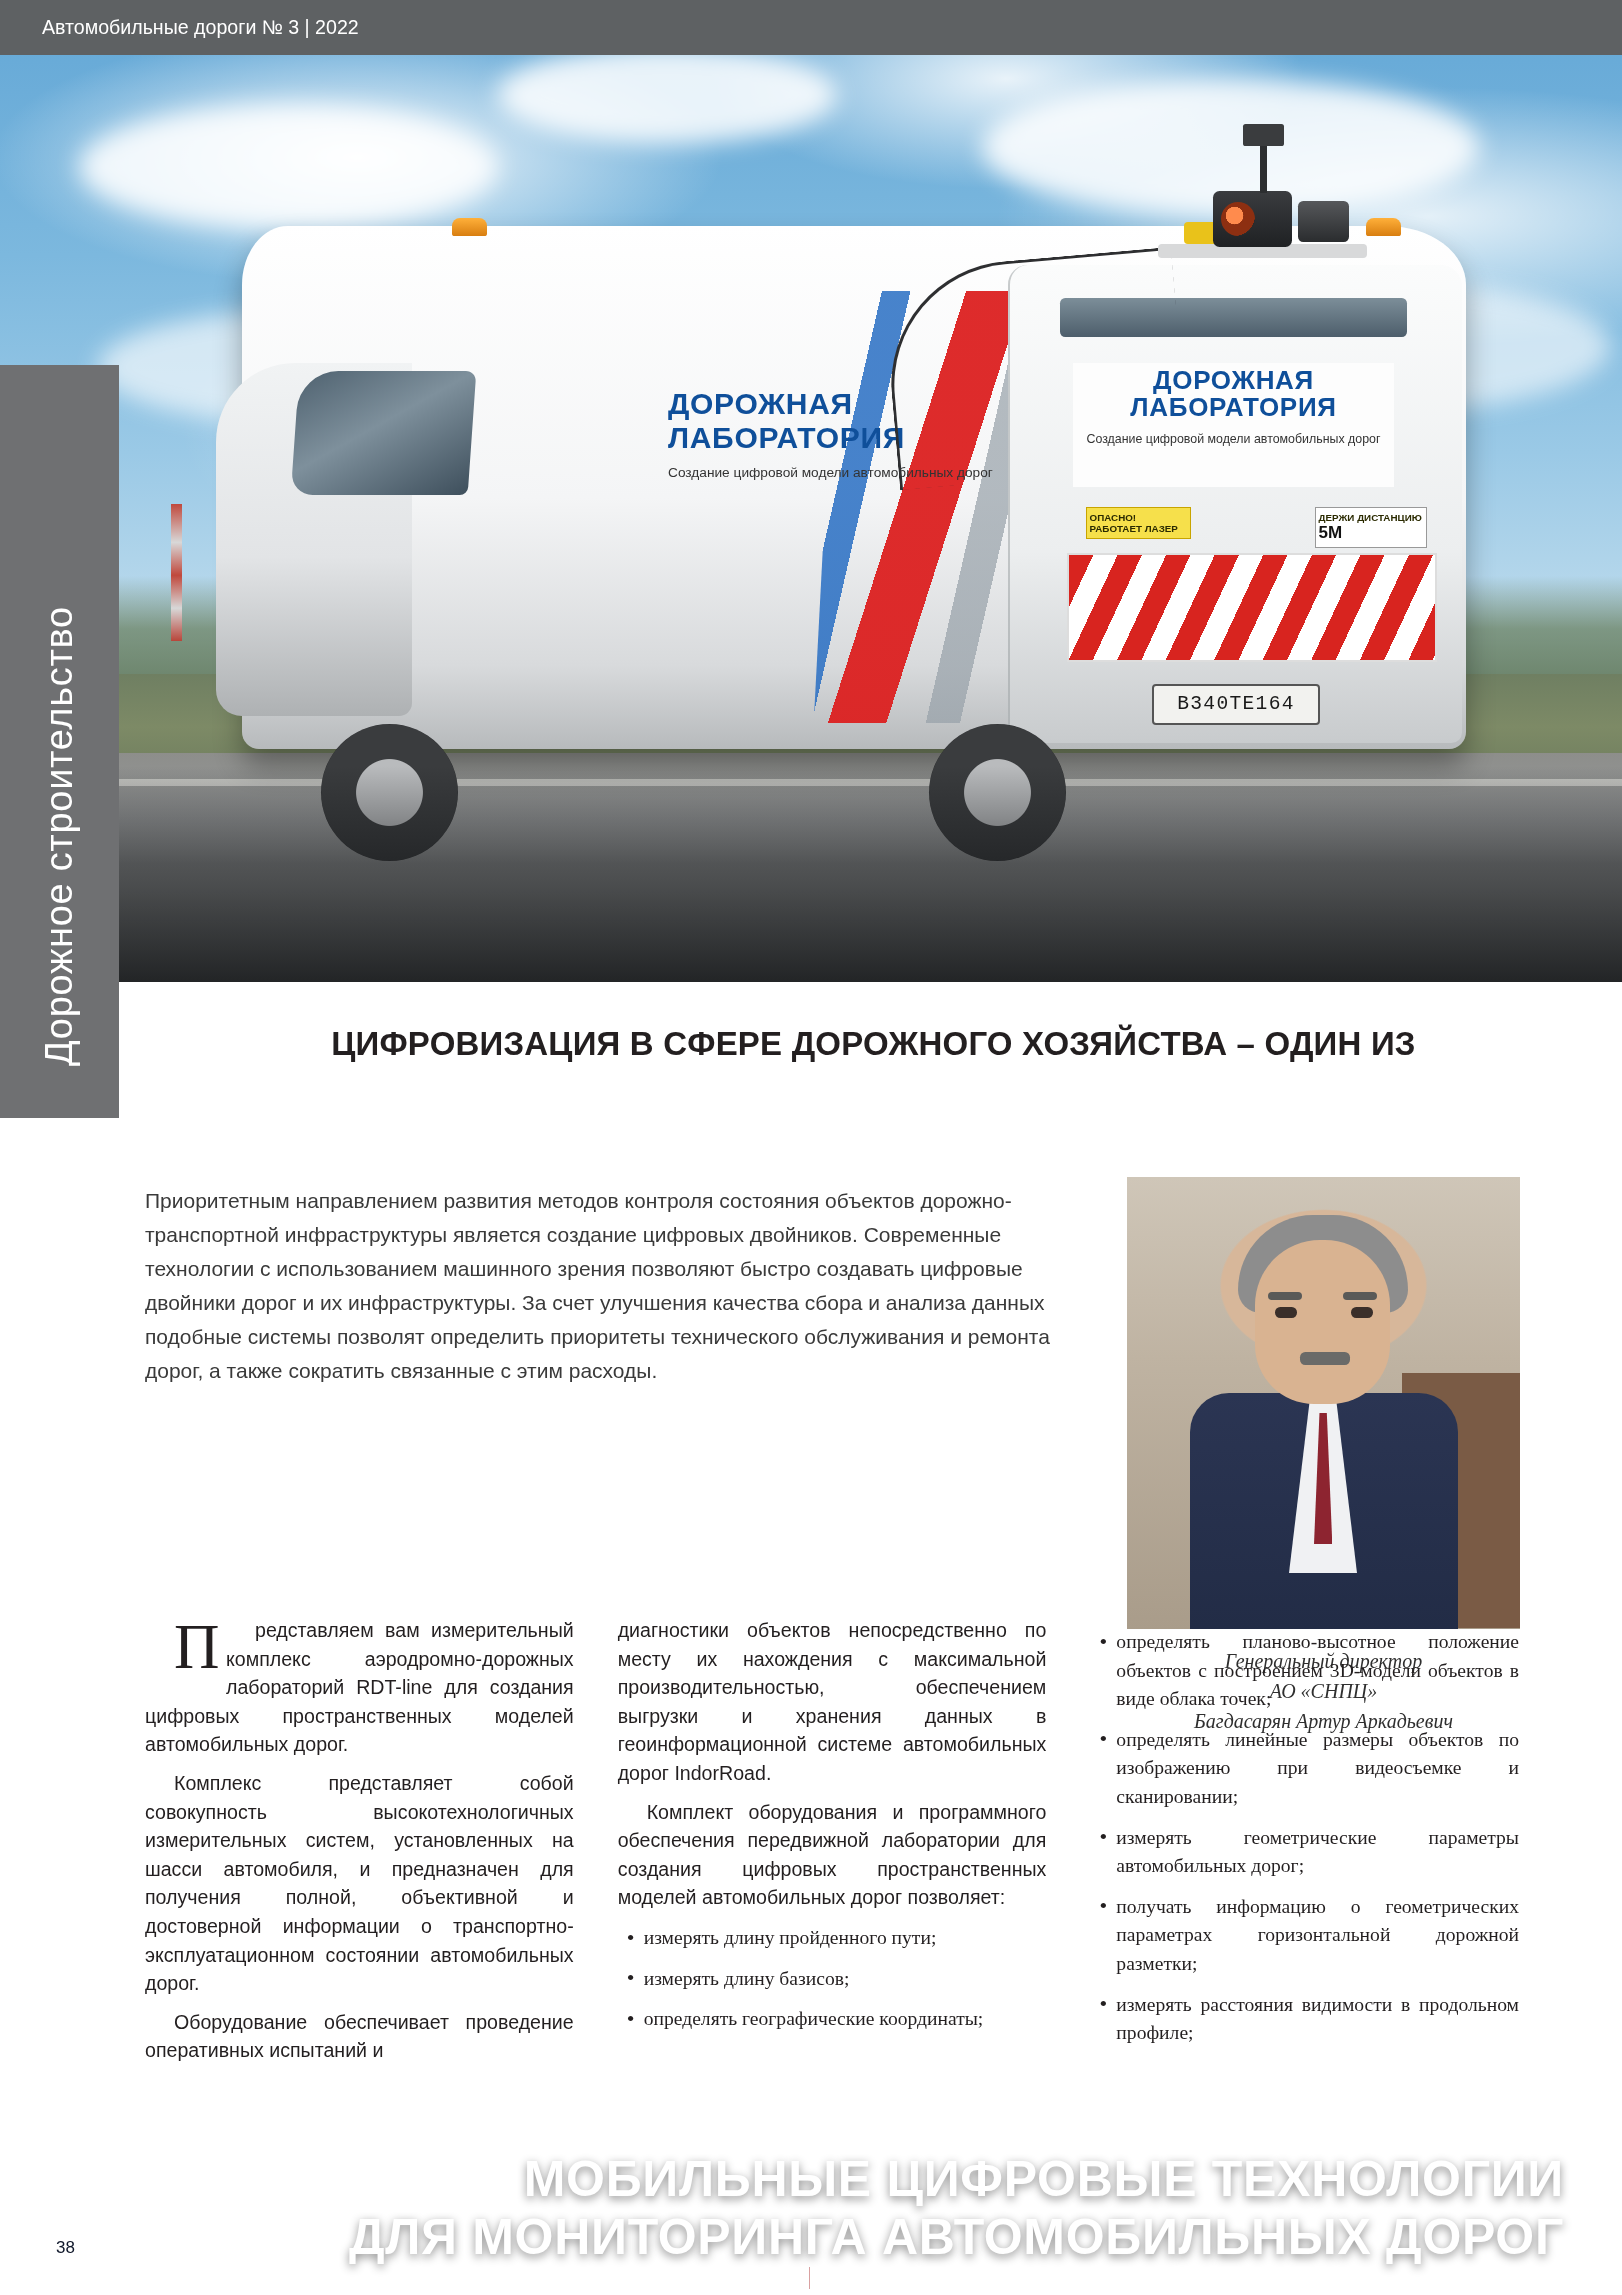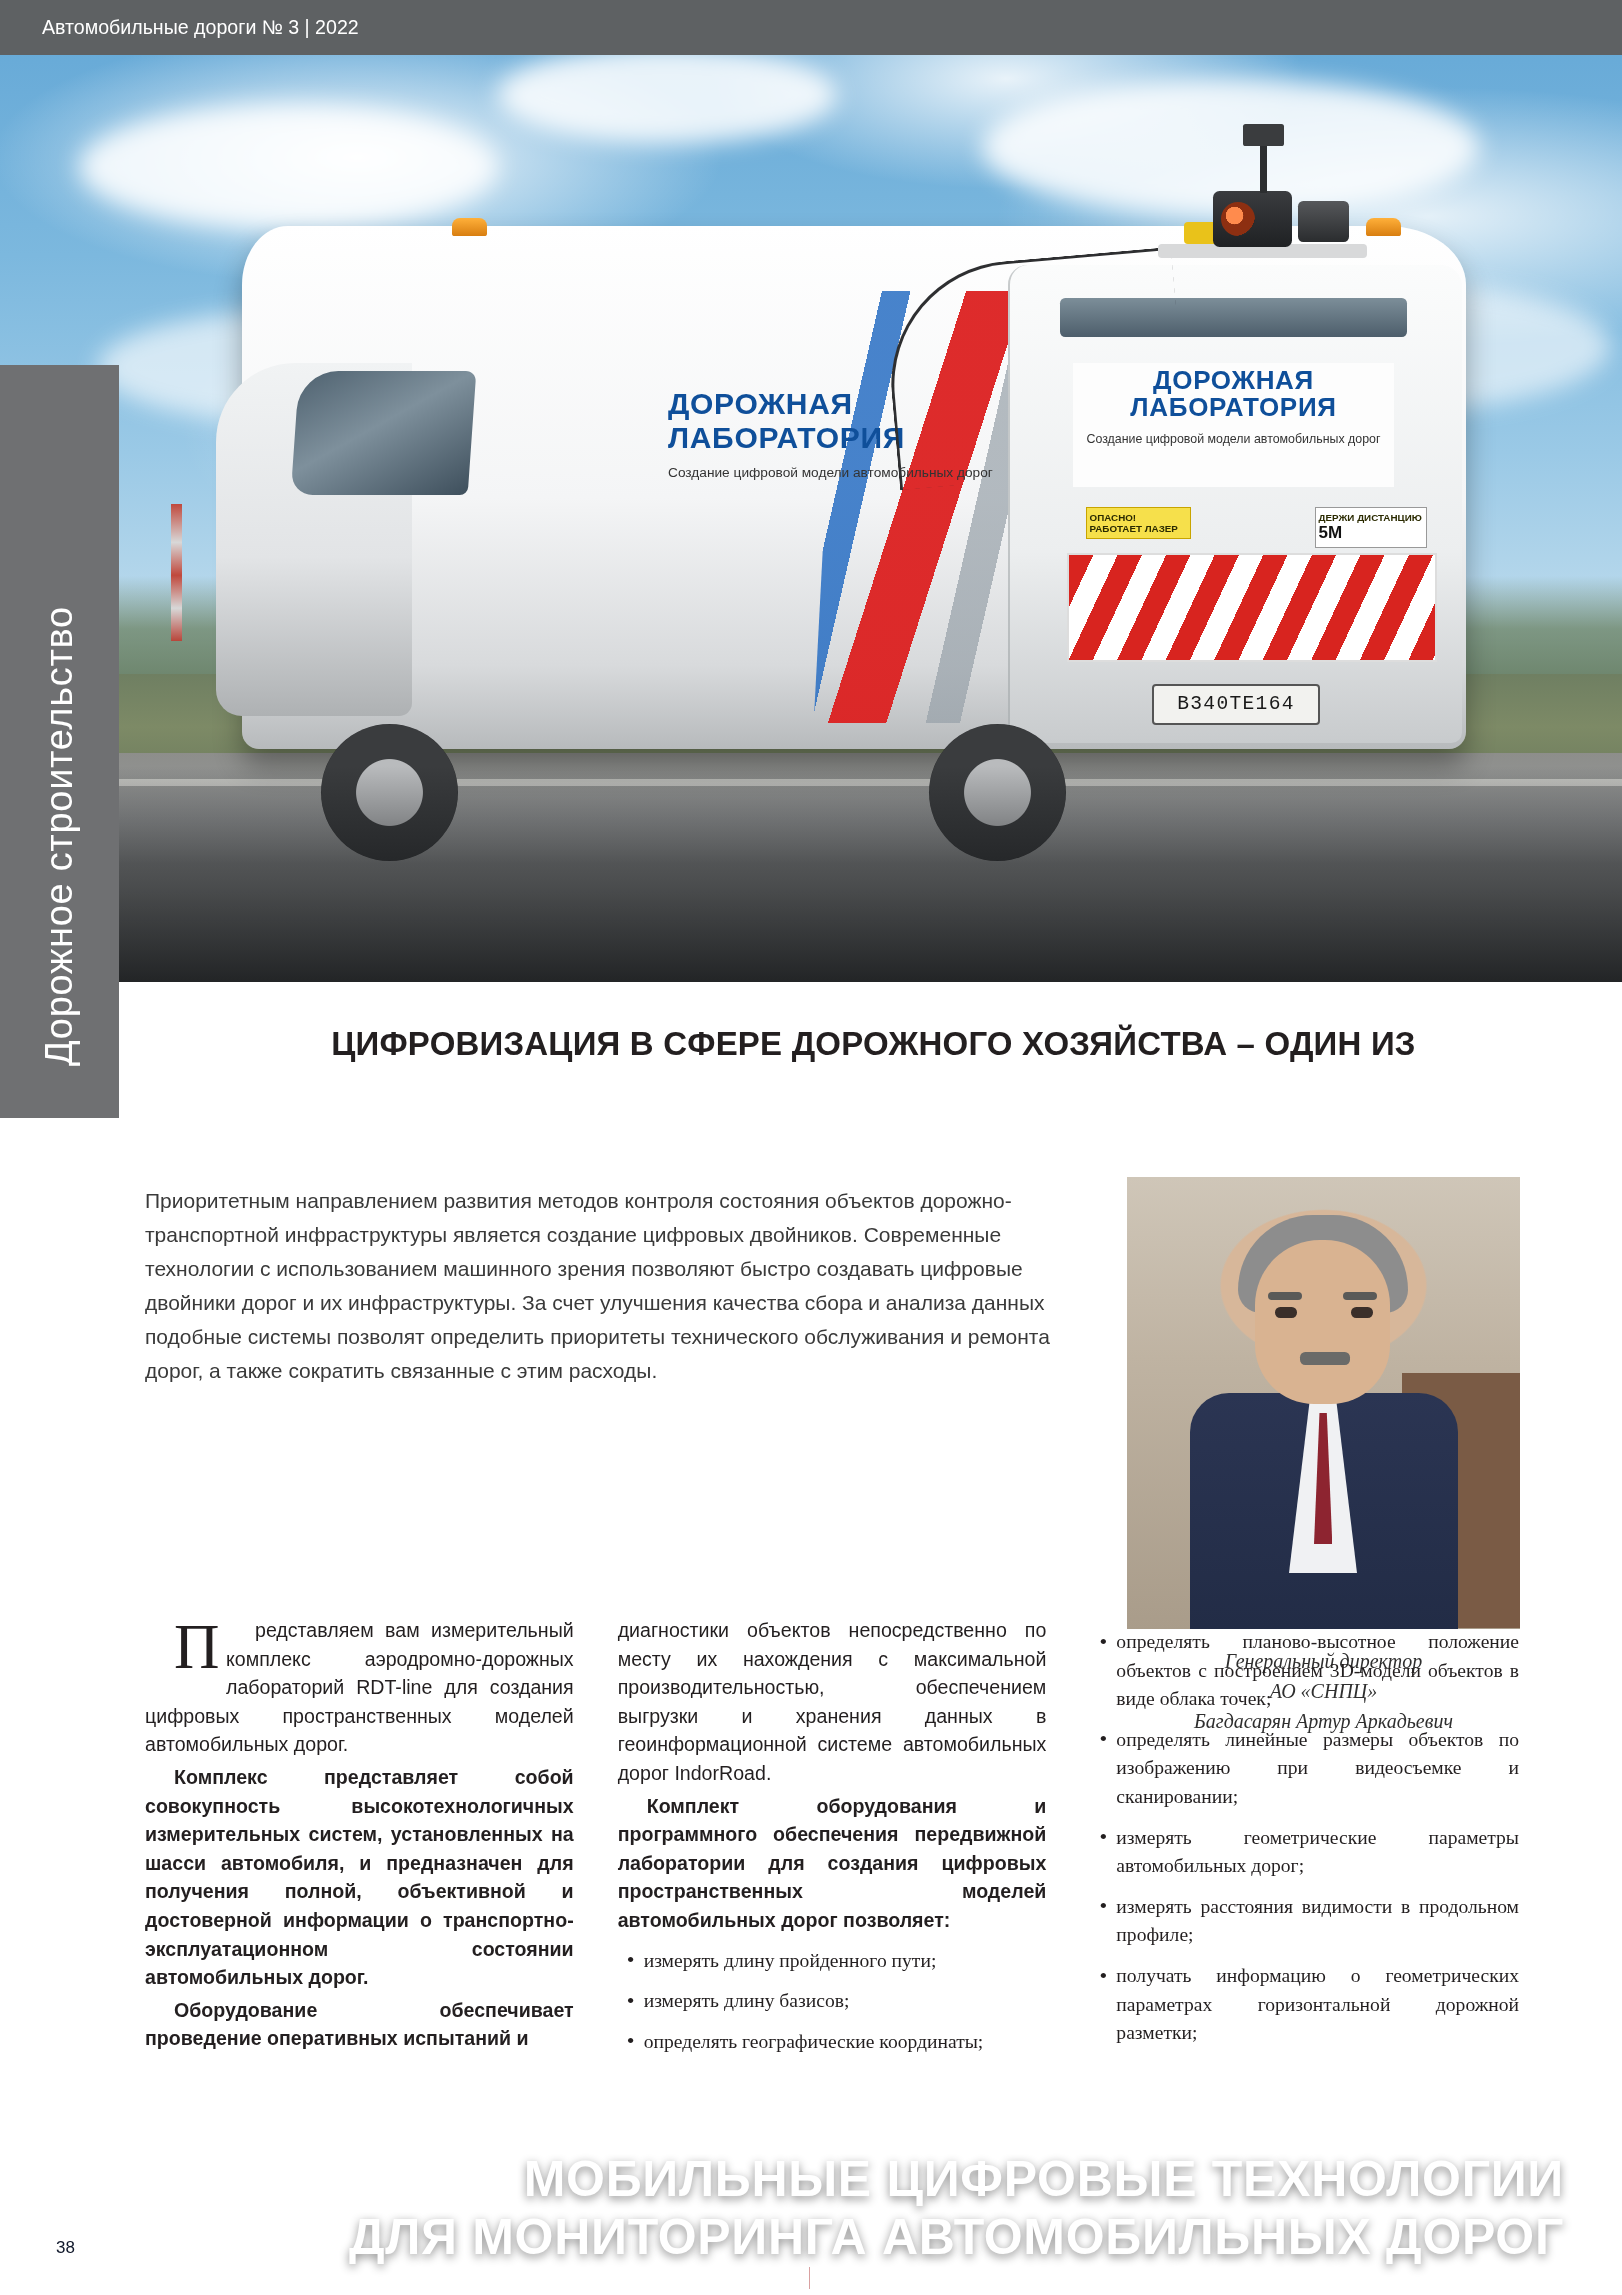--- a/index.html
+++ b/index.html
@@ -519,21 +519,21 @@
     gap: 44px;
   }
   .col {
     width: 429px;
     font-size: 19.6px;
     line-height: 1.46;
     text-align: justify;
     color: #231f20;
   }
   .col p { margin: 0 0 0 0; text-indent: 29px; }
-  .col p + p { margin-top: 4px; font-weight: bold; }
+  .col p + p { margin-top: 10px; }
   .dropcap-para {
     position: relative;
     text-indent: 0;
   }
   .dropcap {
     float: left;
     font-size: 63px;
     line-height: 0.86;
     padding: 3.9px 6.5px 0 0;
     font-family: "Liberation Serif", serif;
@@ -716,22 +716,22 @@
         <li>измерять длину базисов;</li>
         <li>определять географические координаты;</li>
       </ul>
     </div>
 
     <div class="col">
       <ul class="bullets">
         <li>определять планово-высотное положение объектов с построением 3D-модели объектов в виде облака точек;</li>
         <li>определять линейные размеры объектов по изображению при видеосъемке и сканировании;</li>
         <li>измерять геометрические параметры автомобильных дорог;</li>
+        <li>получать информацию о геометрических параметрах горизонтальной дорожной разметки;</li>
         <li>измерять расстояния видимости в продольном профиле;</li>
-        <li>получать информацию о геометрических параметрах горизонтальной дорожной разметки;</li>
       </ul>
     </div>
 
   </div>
 
   <div class="folio">38</div>
   <div class="crop-mark"></div>
   <div class="bottom-rule"></div>
 
 </div>

